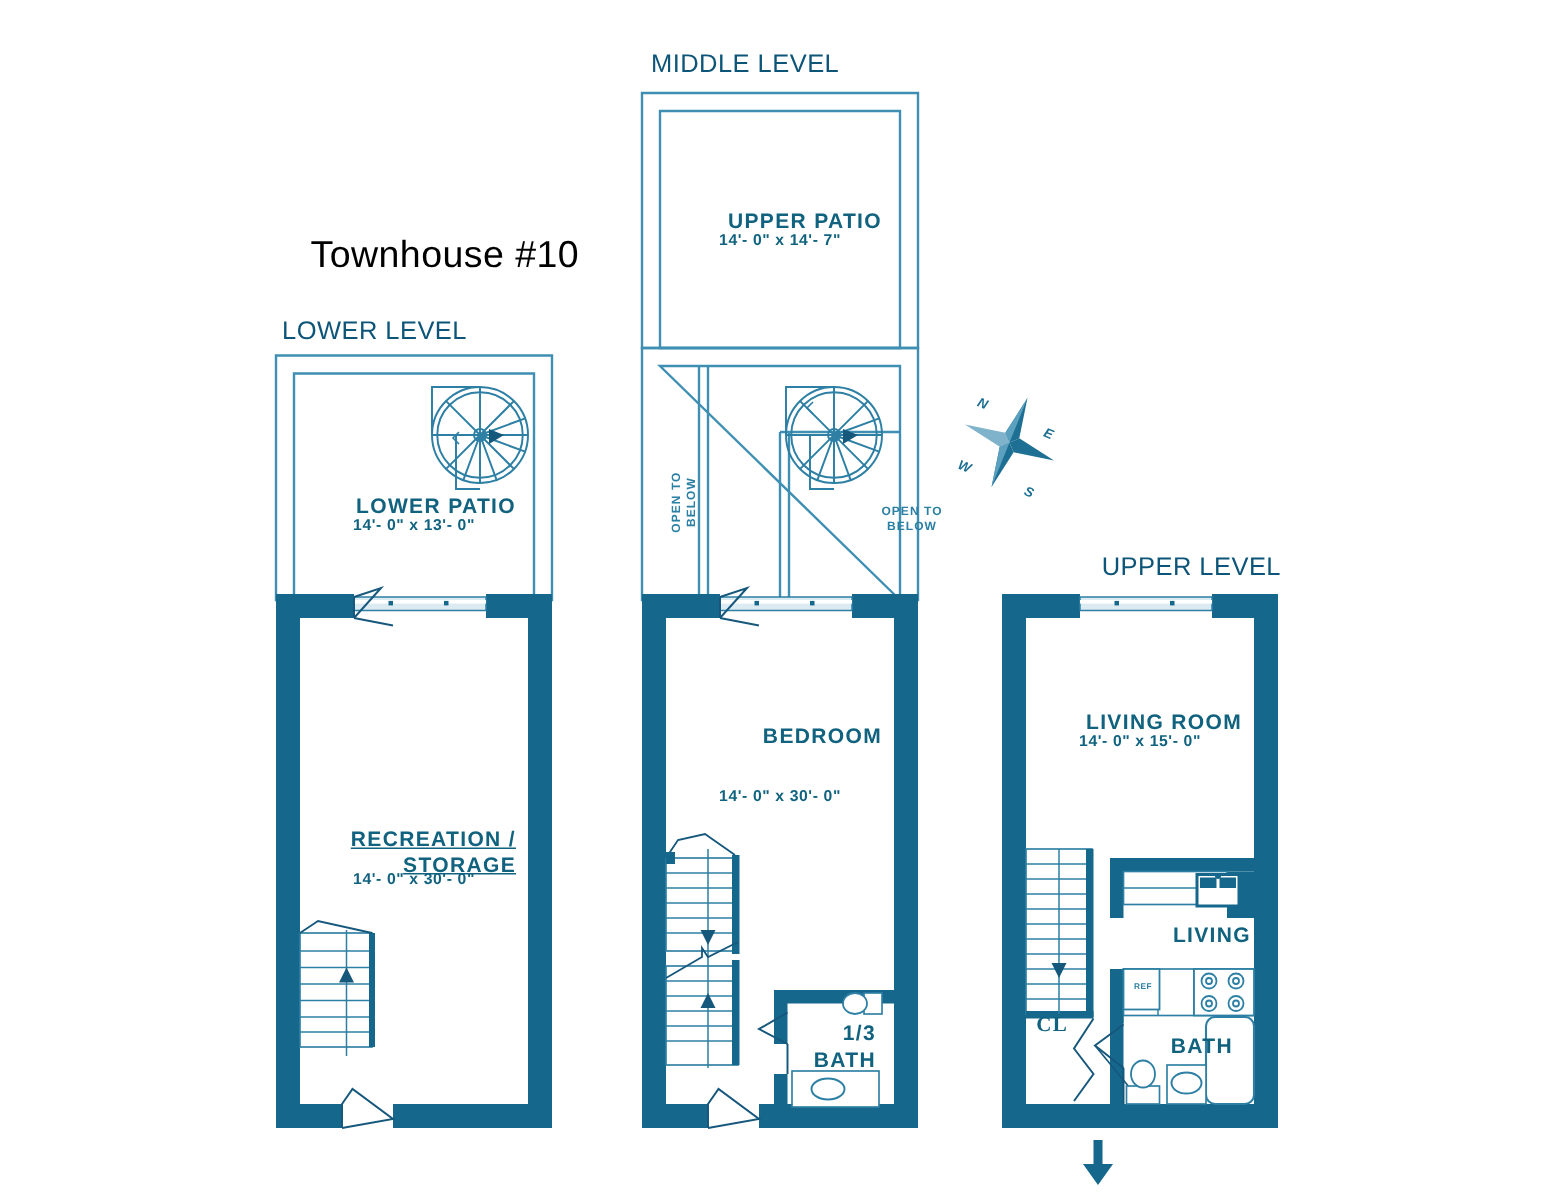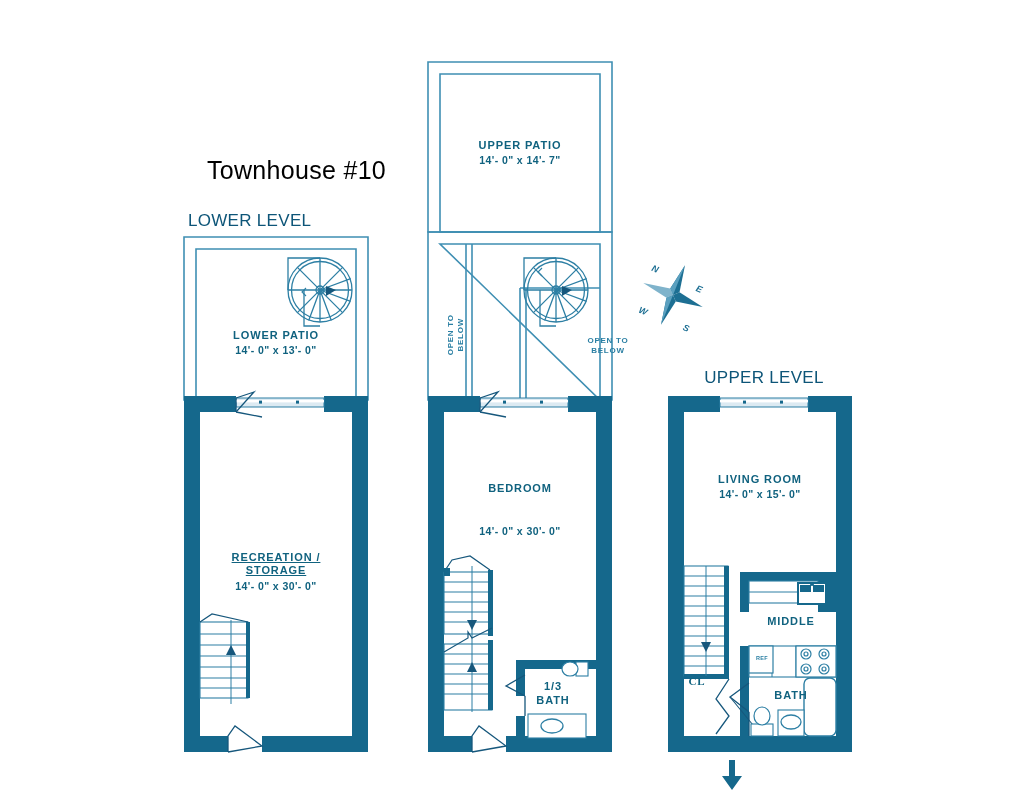--- a/index.html
+++ b/index.html
@@ -7,21 +7,21 @@
     width:1035px;height:800px;position:relative;overflow:hidden;
     font-family:"Liberation Sans", sans-serif;
     color:#0e5c81;
   }
   .stage{position:absolute;left:0;top:0;width:1035px;height:800px;}
   .svgroot{position:absolute;left:0;top:0;}
   .lbl{position:absolute;white-space:pre;text-align:center;line-height:1.22;
        color:#0e5c81;letter-spacing:.2px;}
   .title{font-size:25px;letter-spacing:.3px;color:#000000;}
   .level{font-size:17px;letter-spacing:.3px;color:#0d5578;}
-  .room{font-size:11px;font-weight:bold;letter-spacing:.9px;color:#10627f;}
+  .room{font-size:14px;font-weight:bold;letter-spacing:.9px;color:#10627f;text-align:right;}
   .dim{font-size:10.5px;font-weight:bold;letter-spacing:.4px;color:#10627f;}
   .tiny{font-size:8px;font-weight:bold;letter-spacing:.7px;color:#2a7fa3;}
   .micro{font-size:5.5px;font-weight:bold;letter-spacing:.3px;color:#2a7fa3;}
   .rot90{transform:rotate(-90deg);transform-origin:50% 50%;}
   .comp{font-size:9px;font-style:italic;font-weight:bold;color:#1d6f93;}
 </style>
 </head>
 <body>
 
 <div class="stage">
@@ -325,22 +325,23 @@
     <polygon points="0,-32 -5,-5 0,0" fill="#5ba0bf"></polygon>
     <polygon points="0,32 -5,5 0,0" fill="#5ba0bf"></polygon>
   </g>
 
 </svg>
 
 <div class="lbl title" style="left:207px;top:155px;width:190px;text-align:left;">Townhouse #10</div>
 
 <div class="lbl level" style="left:188px;top:211px;width:160px;text-align:left;">LOWER LEVEL</div>
 
-
-<div class="lbl level" style="left:674px;top:368px;width:180px;text-align:center;">UPPER LEVEL</div>
+<div class="lbl level" style="left:434px;top:33px;width:180px;text-align:left;">MIDDLE LEVEL</div>
+
+<div class="lbl level" style="left:674px;top:368px;width:180px;text-align:right;">UPPER LEVEL</div>
 
 <div class="lbl room" style="left:208px;top:329px;width:136px;">LOWER PATIO</div>
 <div class="lbl dim" style="left:208px;top:344px;width:136px;">14'- 0" x 13'- 0"</div>
 
 <div class="lbl room" style="left:208px;top:551px;width:136px;text-decoration:underline;">RECREATION /
 STORAGE</div>
 <div class="lbl dim" style="left:208px;top:580px;width:136px;">14'- 0" x 30'- 0"</div>
 
 <div class="lbl room" style="left:452px;top:139px;width:136px;">UPPER PATIO</div>
 <div class="lbl dim" style="left:452px;top:154px;width:136px;">14'- 0" x 14'- 7"</div>
@@ -353,21 +354,21 @@
 
 <div class="lbl tiny rot90" style="left:428px;top:325px;width:56px;">OPEN TO
 BELOW</div>
 
 <div class="lbl tiny" style="left:528px;top:336px;width:64px;margin-left:48px;">OPEN TO
 BELOW</div>
 
 <div class="lbl room" style="left:692px;top:473px;width:136px;">LIVING ROOM</div>
 <div class="lbl dim" style="left:692px;top:488px;width:136px;">14'- 0" x 15'- 0"</div>
 
-<div class="lbl room" style="left:748px;top:615px;width:86px;">MIDDLE</div>
+<div class="lbl room" style="left:748px;top:615px;width:86px;">LIVING</div>
 
 <div class="lbl room" style="left:760px;top:689px;width:62px;">BATH</div>
 
 <div class="lbl room" style="left:682px;top:675px;width:30px;font-family:Liberation Serif, serif;">CL</div>
 
 <div class="lbl micro" style="left:752px;top:655px;width:20px;">REF</div>
 
 <div class="lbl comp" style="left:648px;top:264px;width:14px;transform:rotate(22deg);">N</div>
 <div class="lbl comp" style="left:692px;top:284px;width:14px;transform:rotate(22deg);">E</div>
 <div class="lbl comp" style="left:679px;top:323px;width:14px;transform:rotate(22deg);">S</div>

